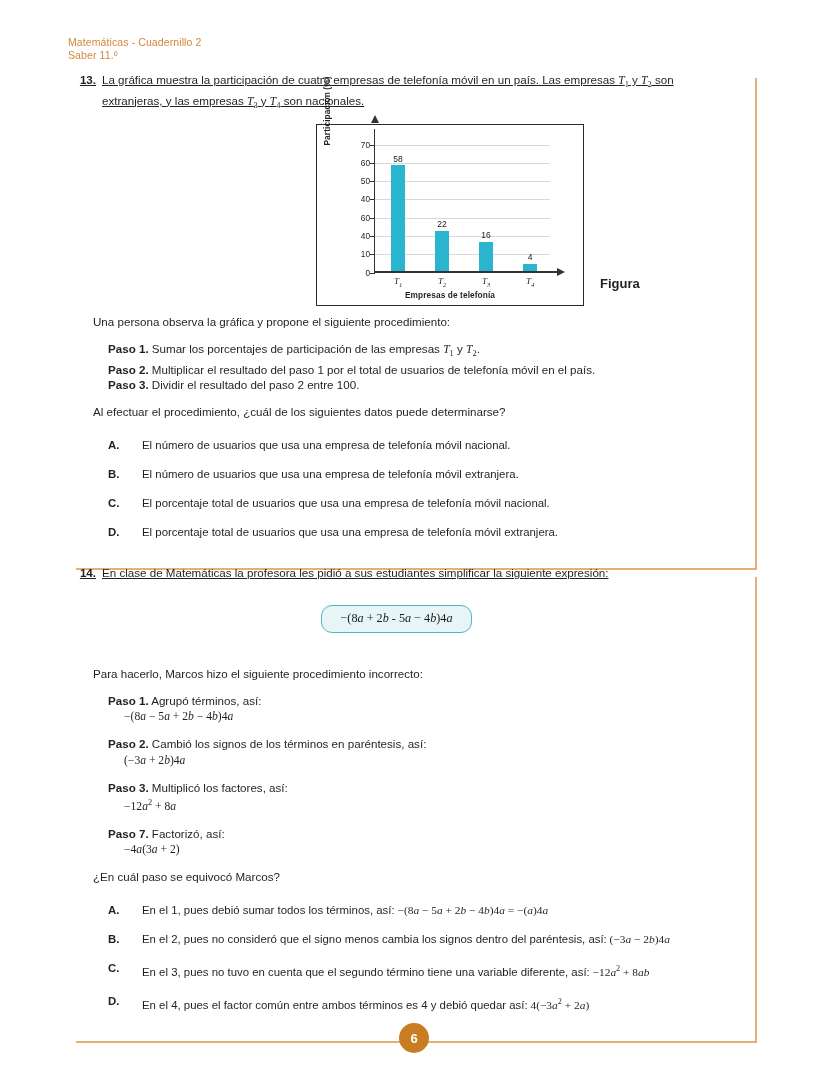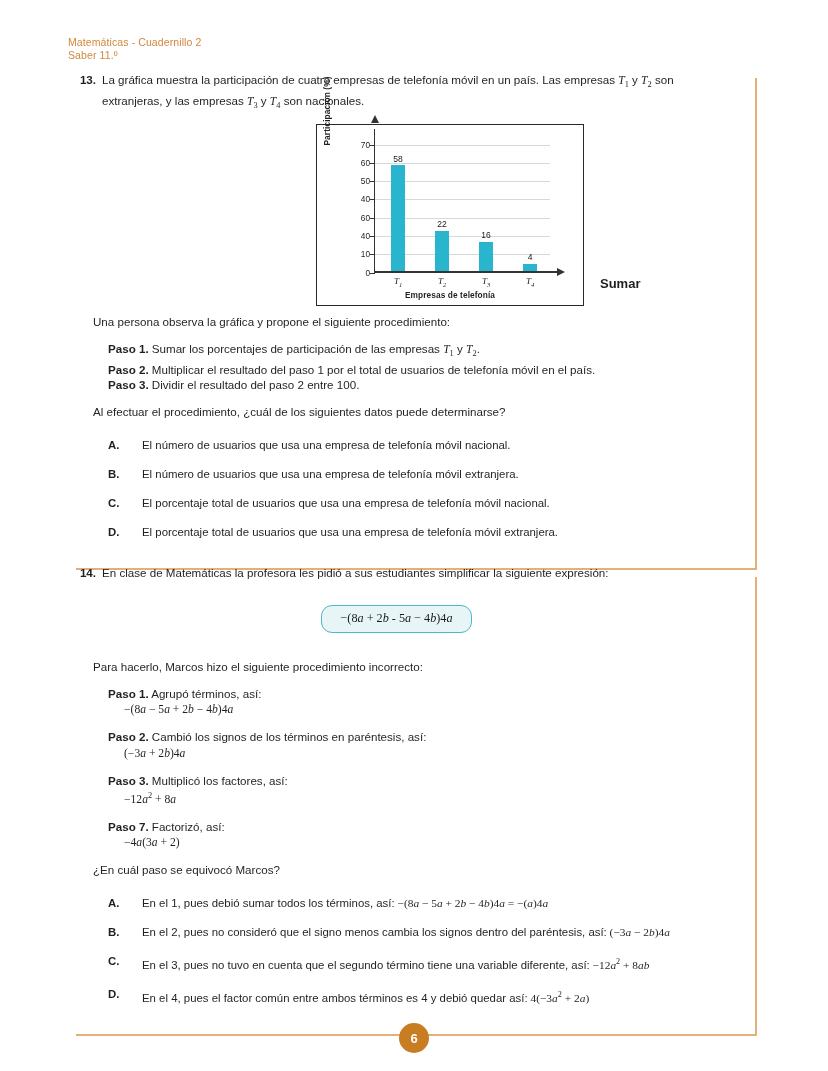--- a/index.html
+++ b/index.html
@@ -56,20 +56,21 @@
   .qblock-13 .qbracket-right { top: 6px; }
   .qblock-14 .qbracket-right { top: 12px; }
 
   .q-inner { position: relative; padding-bottom: 16px; }
 
   .q-head {
     display: flex;
     align-items: flex-start;
     font-size: 11.6px;
     line-height: 15.5px;
+    text-decoration: underline;
   }
   .q-num {
     font-weight: bold;
     width: 26px;
     flex: 0 0 26px;
     text-align: right;
     padding-right: 6px;
     box-sizing: border-box;
   }
   .q-text { flex: 1; padding-right: 20px; }
@@ -250,21 +251,21 @@
     text-align: center;
     bottom: -15px;
     font-size: 9px;
     font-family: "Liberation Serif", serif;
     font-style: italic;
   }
 
   
   .expr-box-wrap {
     margin-top: 24px;
-    margin-bottom: 14px;
+    margin-bottom: 21px;
     display: flex;
     justify-content: center;
     padding-right: 40px;
   }
   .expr-box {
     border: 1.3px solid #4fb8c4;
     background: #e7f5f6;
     border-radius: 11px;
     padding: 5px 18px 6px 18px;
     font-size: 12.2px;
@@ -354,21 +355,21 @@
                 <div class="bar" style="left: 105px; height: 29.2571px; background: rgb(41, 181, 205);"></div>
                 <div class="bar-value" style="left: 94px; top: 93.7429px;">16</div>
                 <div class="x-cat-label" style="left: 94px;">T<sub>3</sub></div>
                 <div class="bar" style="left: 149px; height: 7.31429px; background: rgb(41, 181, 205);"></div>
                 <div class="bar-value" style="left: 138px; top: 115.686px;">4</div>
                 <div class="x-cat-label" style="left: 138px;">T<sub>4</sub></div>
               </div>
           </div>
         </div>
       </div>
-      <div class="figure-caption">Sumar</div>
+      <div class="figure-caption">Figura</div>
     </div>
 
     <div class="body-text">Una persona observa la gráfica y propone el siguiente procedimiento:</div>
     <div class="spacer-sm"></div>
 
     <div>
       <div class="paso-line"><span class="paso-lbl">Paso 1.</span><span> Sumar los porcentajes de participación de las empresas </span><span class="mi">T</span><sub class="mn">1</sub><span> y </span><span class="mi">T</span><sub class="mn">2</sub><span>.</span></div>
       <div class="paso-line"><span class="paso-lbl">Paso 2.</span><span> Multiplicar el resultado del paso 1 por el total de usuarios de telefonía móvil en el país.</span></div>
       <div class="paso-line"><span class="paso-lbl">Paso 3.</span><span> Dividir el resultado del paso 2 entre 100.</span></div>
     </div>

